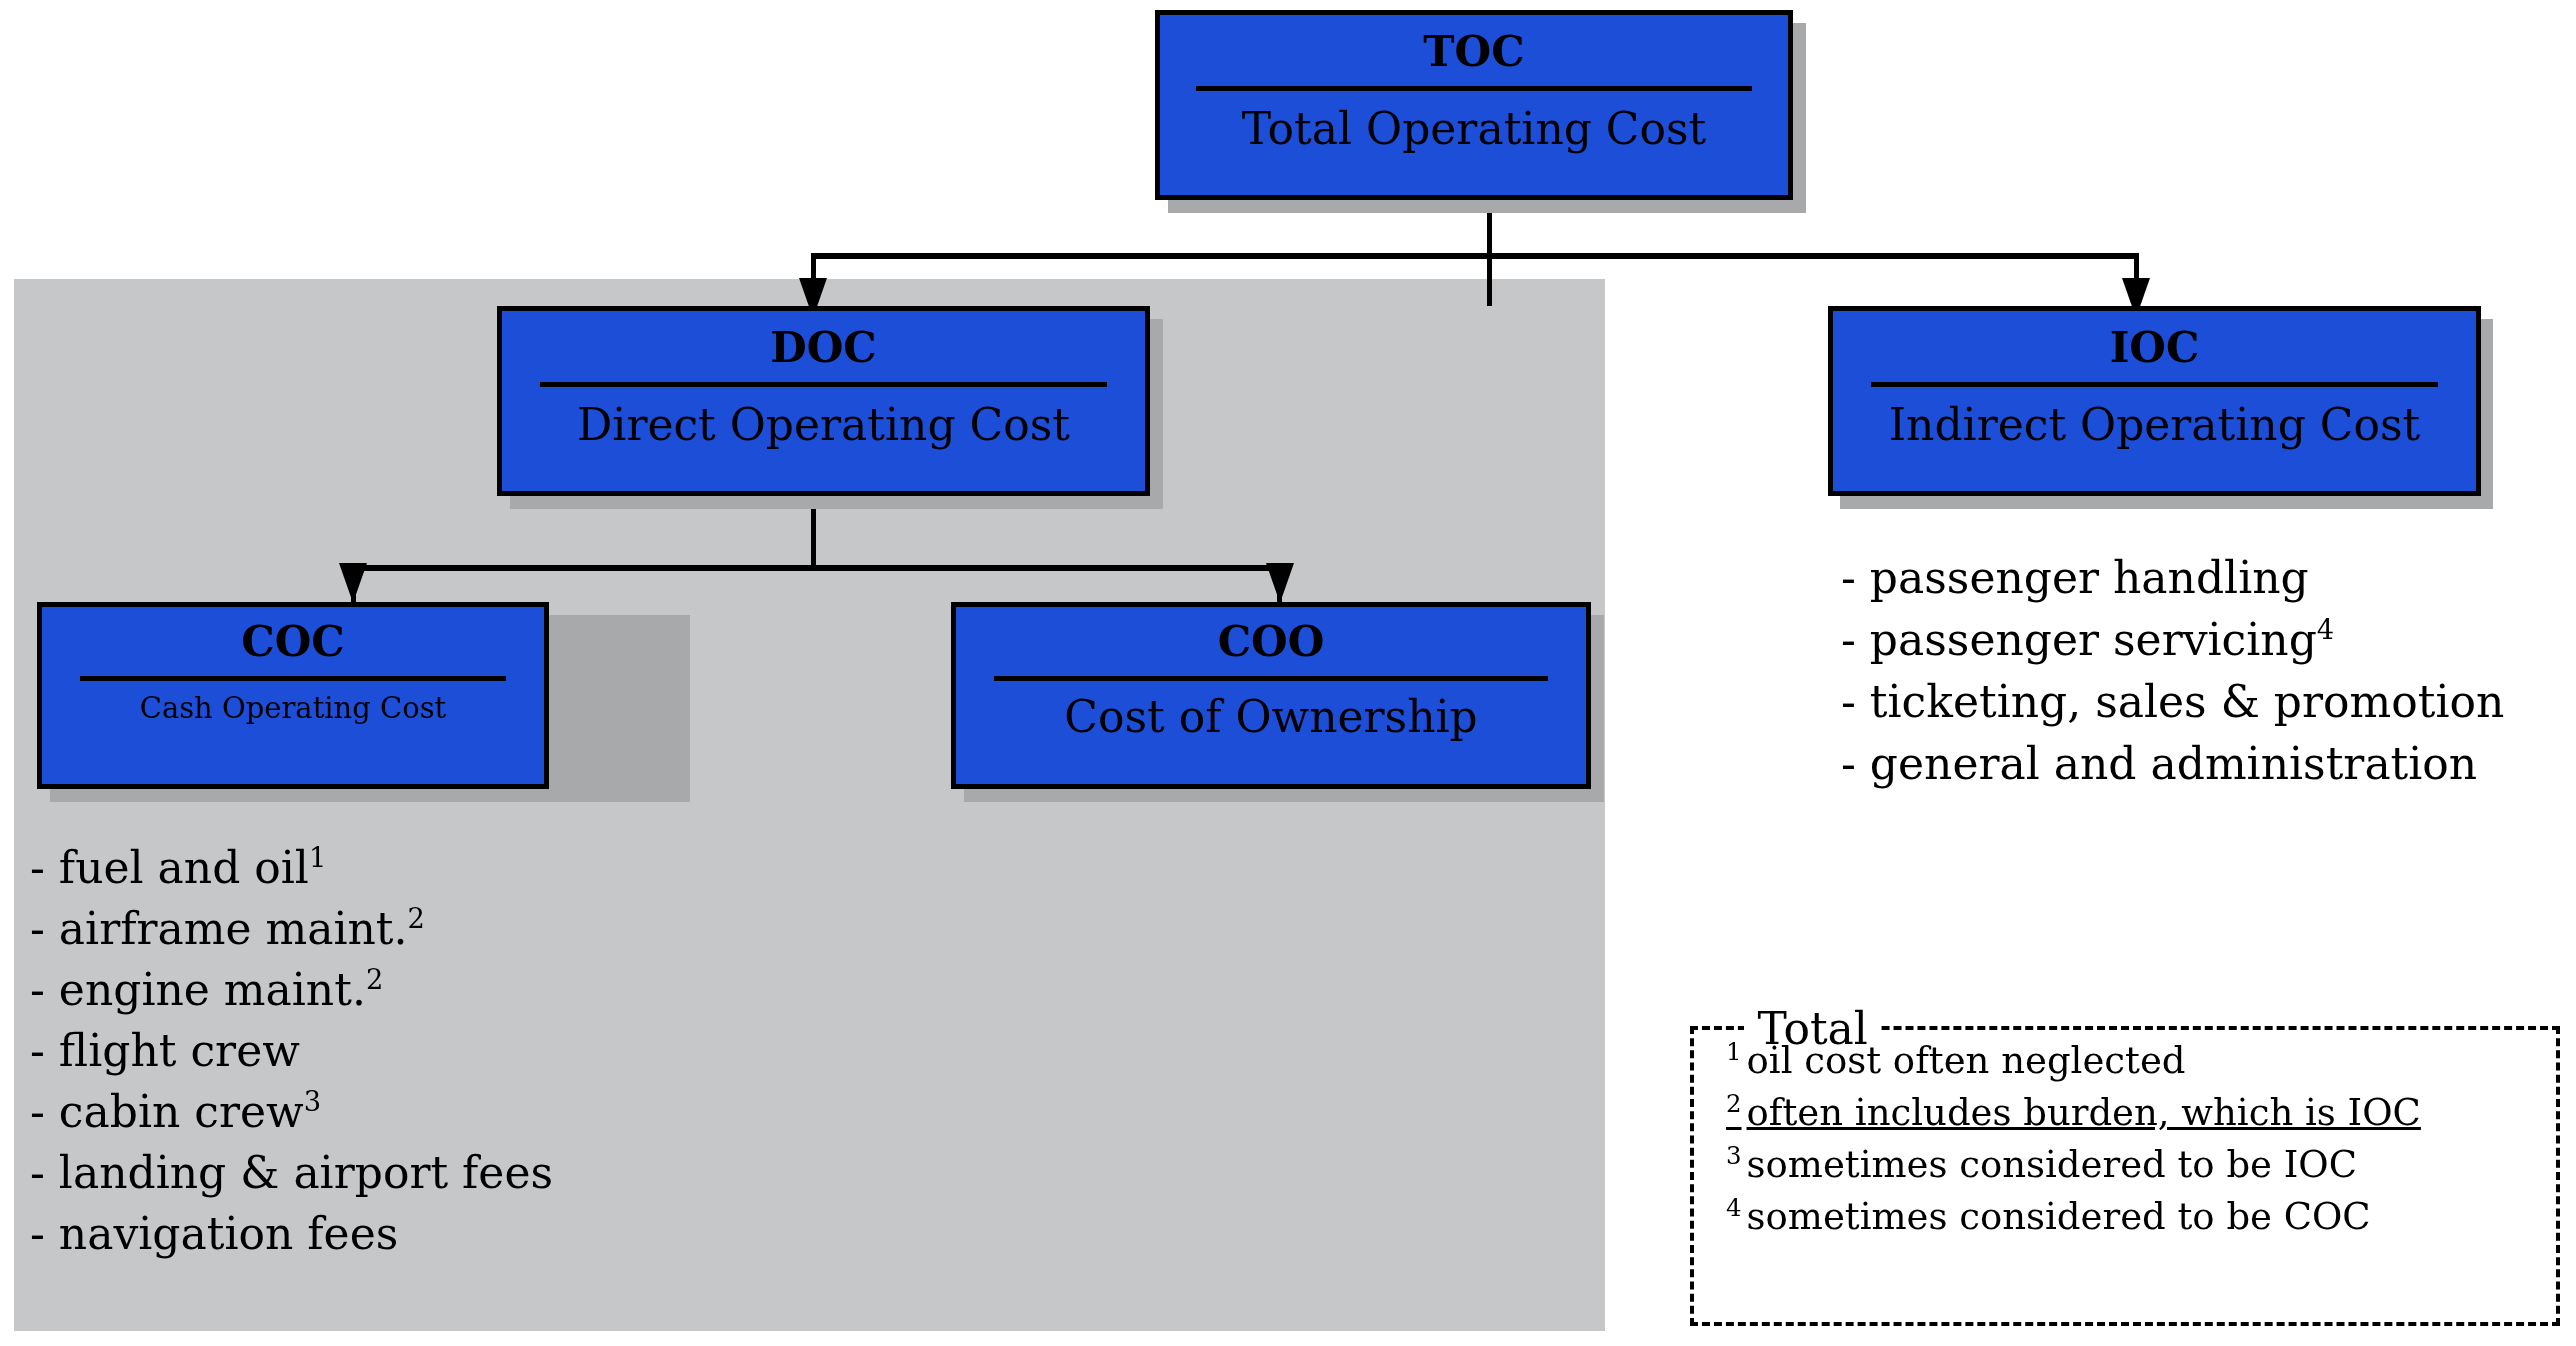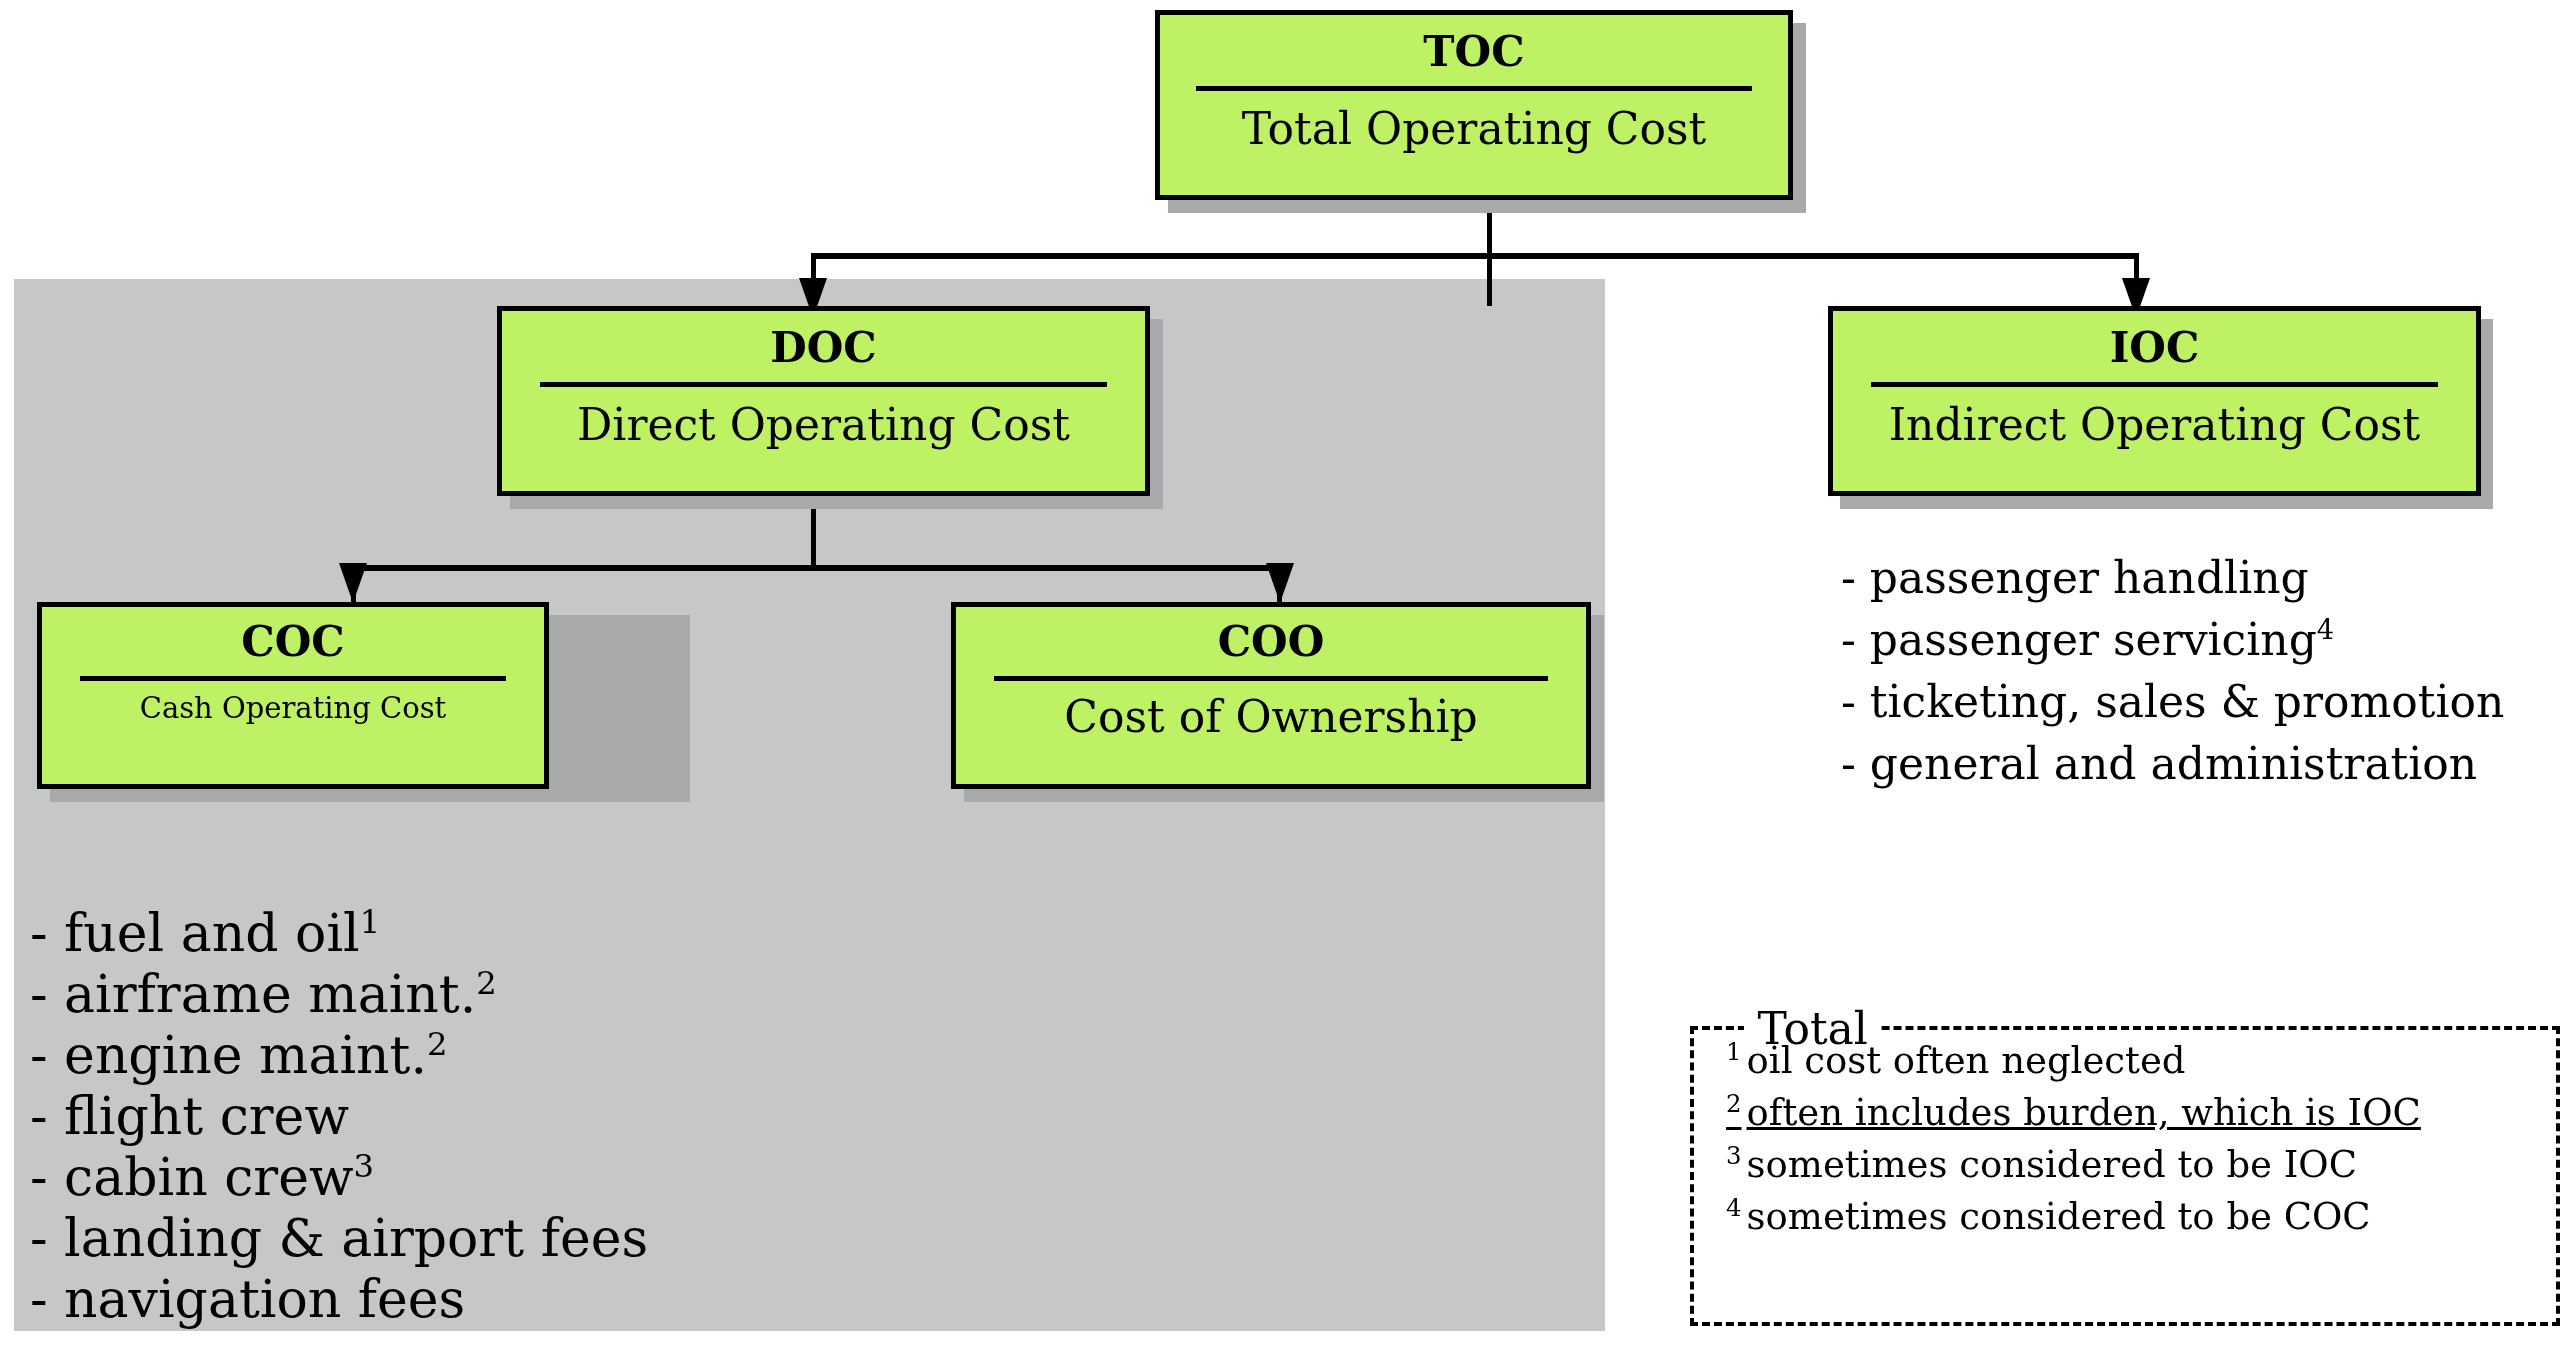--- a/index.html
+++ b/index.html
@@ -19,21 +19,21 @@
   
   .region {
     position: absolute;
     background: #c6c7c9;
   }
 
   
   .node {
     position: absolute;
     box-sizing: border-box;
-    background: #bef264;
+    background: #1d4ed8;
     border: 5px solid #000000;
     z-index: 5;
   }
   .node-shadow {
     position: absolute;
     background: #a8a9ab;
     z-index: 4;
   }
   .node-code {
     position: absolute;
@@ -164,21 +164,21 @@
     <div class="node-name" style="top:84px; font-size:29px;">Cash Operating Cost</div>
   </div>
 
   <div class="node-shadow" style="left:964px; top:615px; width:640px; height:187px;"></div>
   <div class="node" style="left:951px; top:602px; width:640px; height:187px;">
     <div class="node-code" style="top:10px; font-size:42px;">COO</div>
     <div class="node-rule" style="left:38px; right:38px; width:auto; top:69px;"></div>
     <div class="node-name" style="top:84px; font-size:44px;">Cost of Ownership</div>
   </div>
 
-  <div class="bullets" id="coc-list" style="left:30px; top:907px; width:708px; font-size:52px;">
+  <div class="bullets" id="coc-list" style="left:30px; top:846px; width:708px; font-size:44px;">
       <div class="item" style="height: 61px;"><span>- </span><span>fuel and oil</span><sup>1</sup></div>
       <div class="item" style="height: 61px;"><span>- </span><span>airframe maint.</span><sup>2</sup></div>
       <div class="item" style="height: 61px;"><span>- </span><span>engine maint.</span><sup>2</sup></div>
       <div class="item" style="height: 61px;"><span>- </span><span>flight crew</span></div>
       <div class="item" style="height: 61px;"><span>- </span><span>cabin crew</span><sup>3</sup></div>
       <div class="item" style="height: 61px;"><span>- </span><span>landing &amp; airport fees</span></div>
       <div class="item" style="height: 61px;"><span>- </span><span>navigation fees</span></div>
     </div>
 
 

